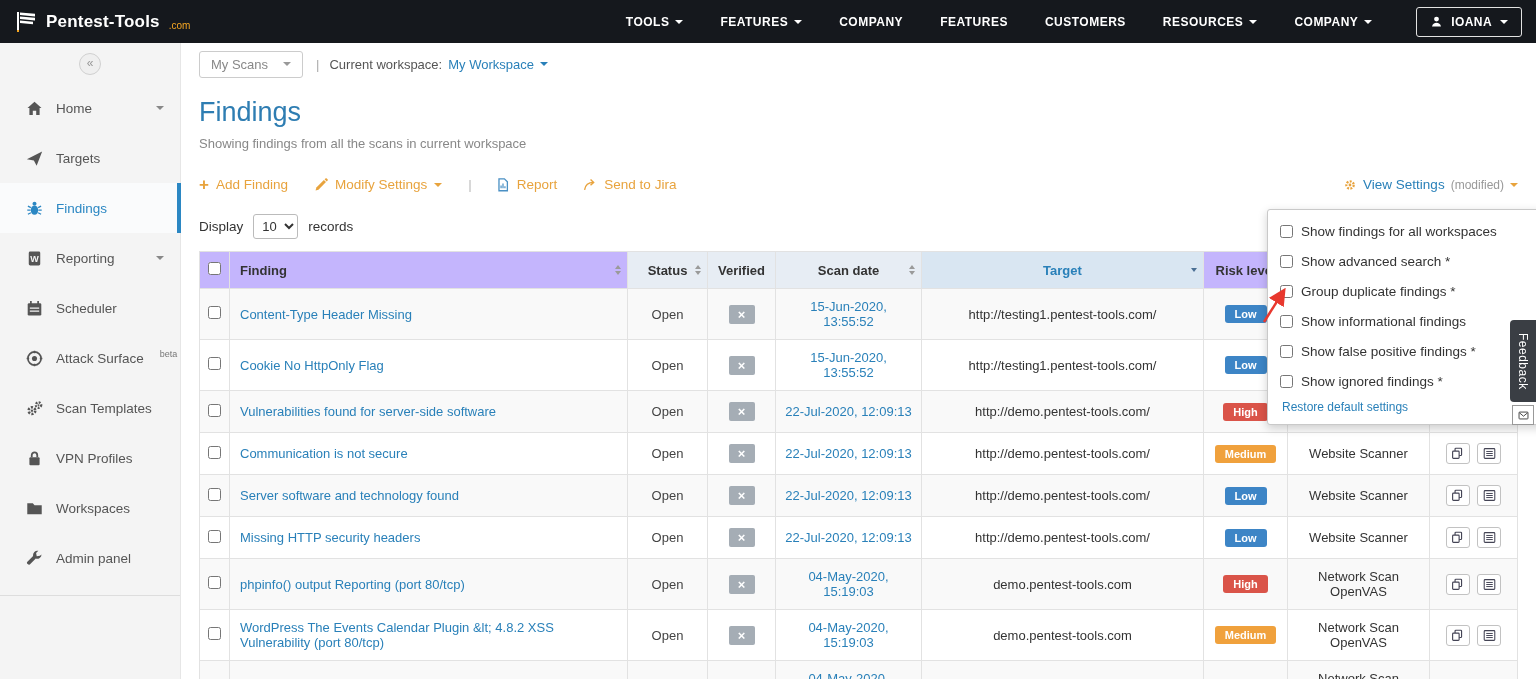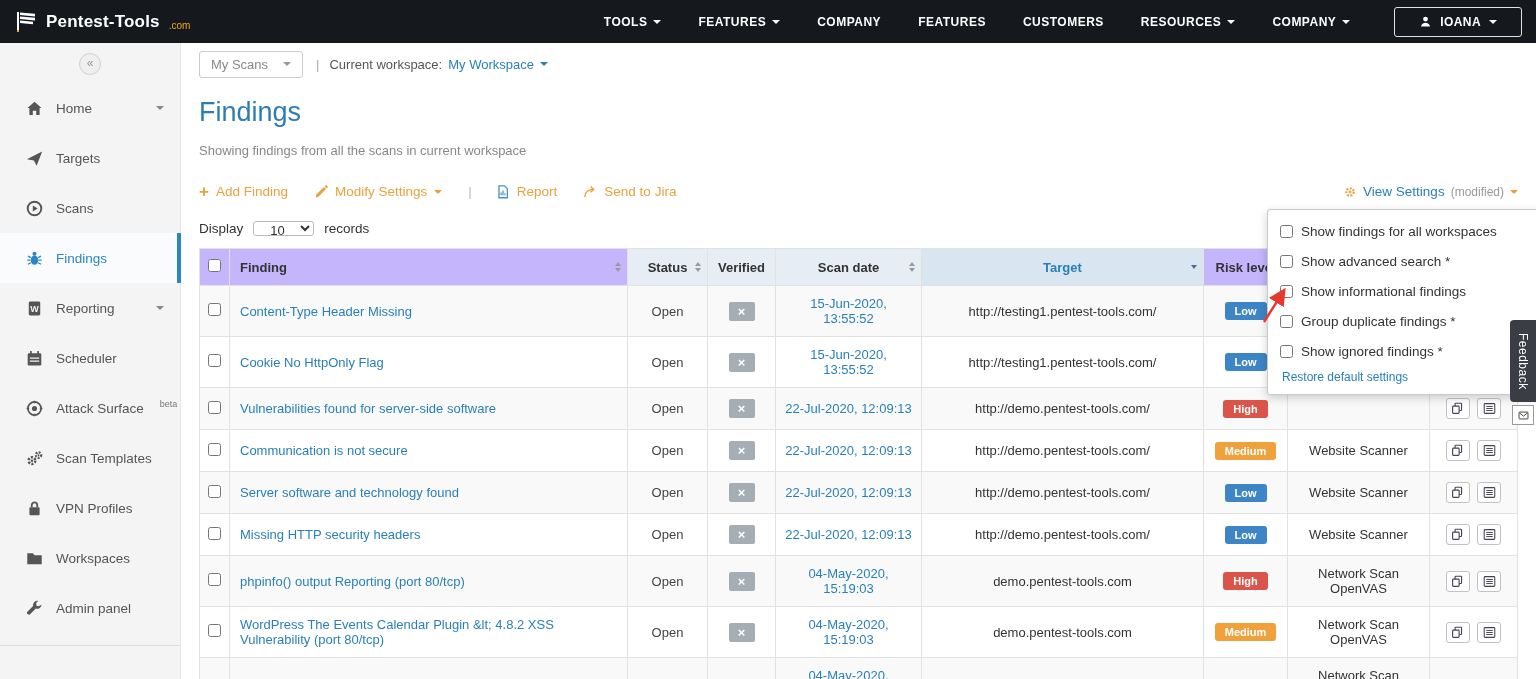--- a/index.html
+++ b/index.html
@@ -12,21 +12,21 @@
     display:flex;align-items:center;padding:0 14px;color:#fff;z-index:40}
   .brand{display:flex;align-items:center;gap:8px;cursor:pointer}
   .brand-flag{width:24px;height:24px}
   .brand-text{font-size:17px;font-weight:bold;letter-spacing:.2px;color:#fff}
   .brand-tld{font-size:10px;color:#f5a623;align-self:flex-end;margin:0 0 3px 1px}
   .nav-items{display:flex;gap:37px;margin-left:auto;margin-right:44px;align-items:flex-start}
   .nav-item{font-size:12px;font-weight:bold;letter-spacing:.5px;cursor:pointer;
     display:flex;align-items:center;gap:6px;white-space:nowrap}
   .caret-down{width:0;height:0;border-left:4px solid transparent;
     border-right:4px solid transparent;border-top:4px solid currentColor;display:inline-block}
-  .user-btn{border:1px solid #e2e2e2;border-radius:3px;padding:7px 24px;font-size:12px;
+  .user-btn{border:1px solid #e2e2e2;border-radius:3px;padding:7px 13px;font-size:12px;
     font-weight:bold;display:flex;gap:8px;align-items:center;cursor:pointer;letter-spacing:.4px}
   .user-btn svg{width:13px;height:13px}
 
   
   .sidebar{position:absolute;top:43px;left:0;width:181px;bottom:0;background:#f4f4f4;
     border-right:1px solid #e6e6e6;z-index:10}
   .collapse-btn{width:22px;height:22px;border:1px solid #d0d0d0;border-radius:50%;
     background:#efefef;color:#999;font-size:12px;line-height:19px;text-align:center;
     margin:10px auto 8px;cursor:pointer}
   .side-item{display:flex;align-items:center;gap:13px;height:50px;padding:0 16px 0 26px;
@@ -42,36 +42,36 @@
   
   .main{position:absolute;left:181px;top:43px;right:0;bottom:0;background:#fff;overflow:hidden}
   .workspace-bar{display:flex;align-items:center;padding:8px 18px 0;font-size:13px;color:#555;height:34px}
   .myscans-btn{border:1px solid #ccc;border-radius:3px;background:#fff;color:#888;font-size:13px;
     padding:5px 11px;display:flex;align-items:center;gap:15px;cursor:pointer}
   .myscans-btn .caret-down{border-top-color:#999}
   .ws-sep{color:#aaa;margin:0 10px 0 13px}
   .ws-name{color:#2980b9;margin-left:6px;cursor:pointer;display:flex;gap:6px;align-items:center}
   .content{padding:6px 18px 0;position:relative}
   .page-title{font-size:27px;font-weight:400;color:#2e7db2;margin-top:14px}
-  .subtitle{font-size:13px;color:#888;margin-top:15px}
+  .subtitle{font-size:13px;color:#888;margin-top:8px}
 
   .toolbar{display:flex;align-items:center;margin-top:26px;font-size:13.5px}
   .tool-link{color:#e8a33d;display:flex;align-items:center;gap:7px;margin-right:26px;cursor:pointer}
   .tool-link svg{width:14px;height:14px}
   .plus-glyph{font-size:17px;font-weight:bold;line-height:12px}
   .tool-sep{color:#bbb;margin:0 24px 0 0}
   .view-settings{margin-left:auto;display:flex;align-items:center;gap:6px;cursor:pointer}
   .view-settings svg{width:14px;height:14px;color:#e8a33d}
   .vs-label{color:#2980b9}
   .vs-modified{color:#999;font-size:12px}
   .vs-caret{color:#e8a33d}
 
   .display-row{display:flex;align-items:center;margin-top:22px;font-size:13.5px;color:#333;position:relative}
-  select.per-page{margin:0 10px;border:1px solid #bbb;border-radius:3px;height:15px;
-    font-size:13px;color:#333;padding:0 12px;background:#fff}
+  select.per-page{margin:0 10px;border:1px solid #bbb;border-radius:3px;height:25px;
+    font-size:13px;color:#333;padding:0 4px;background:#fff}
   .table-search{position:absolute;right:0;top:-1px;width:212px;height:27px;
     border:1px solid #bbb;border-radius:3px;background:#fff}
 
   
   table.findings{width:100%;border-collapse:collapse;margin-top:12px;table-layout:fixed;font-size:13px}
   .findings th,.findings td{border:1px solid #e2e2e2;padding:10px 8px;text-align:center;vertical-align:middle}
   .findings th{background:#c4b5fd;font-weight:bold;color:#333;position:relative;height:36px;font-size:13px}
   th.h-blue{background:#e7edf4}
   th.h-target{background:#d9e6f2;color:#2980b9}
   th.h-finding{text-align:left;padding-left:10px}
@@ -180,27 +180,20 @@
       </svg>
     <span>Home</span>
     <i class="side-chevron"></i>
   </div>
   <div class="side-item">
     <svg viewBox="0 0 16 16">
         <path d="M.8 8.6 15.2 1.4 10 14.8 7.4 9.9Z"></path>
       </svg>
     <span>Targets</span>
   </div>
-  <div class="side-item">
-    <svg viewBox="0 0 16 16">
-        <circle cx="8" cy="8" r="6.4" fill="none" stroke="currentColor" stroke-width="1.8"></circle>
-        <path d="M6.4 5.1 11 8 6.4 10.9Z"></path>
-      </svg>
-    <span>Scans</span>
-  </div>
   <div class="side-item active">
     <svg viewBox="0 0 16 16">
         <ellipse cx="8" cy="9.6" rx="3.4" ry="4.2"></ellipse>
         <circle cx="8" cy="3.6" r="1.9"></circle>
         <path d="M4.6 7.2 1.8 5.8M4.4 9.6H1.2M4.6 12l-2.8 1.4M11.4 7.2l2.8-1.4M11.6 9.6h3.2M11.4 12l2.8 1.4" stroke="currentColor" stroke-width="1.2" fill="none"></path>
       </svg>
     <span>Findings</span>
   </div>
   <div class="side-item">
     <svg viewBox="0 0 16 16">
@@ -580,25 +573,29 @@
   <label class="vs-option">
     <input type="checkbox" style="">
     <span>Show findings for all workspaces</span>
   </label>
   <label class="vs-option">
     <input type="checkbox" style="">
     <span>Show advanced search *</span>
   </label>
   <label class="vs-option">
     <input type="checkbox" style="">
+    <span>Group duplicate findings *</span>
+  </label>
+  <label class="vs-option">
+    <input type="checkbox" style="">
     <span>Show informational findings</span>
   </label>
   <label class="vs-option">
     <input type="checkbox" style="">
-    <span>Group duplicate findings *</span>
+    <span>Show false positive findings *</span>
   </label>
   <label class="vs-option">
     <input type="checkbox" style="">
     <span>Show ignored findings *</span>
   </label>
   <a class="vs-restore">Restore default settings</a>
 </div>
 
 <svg class="annot-arrow">
   <defs>

